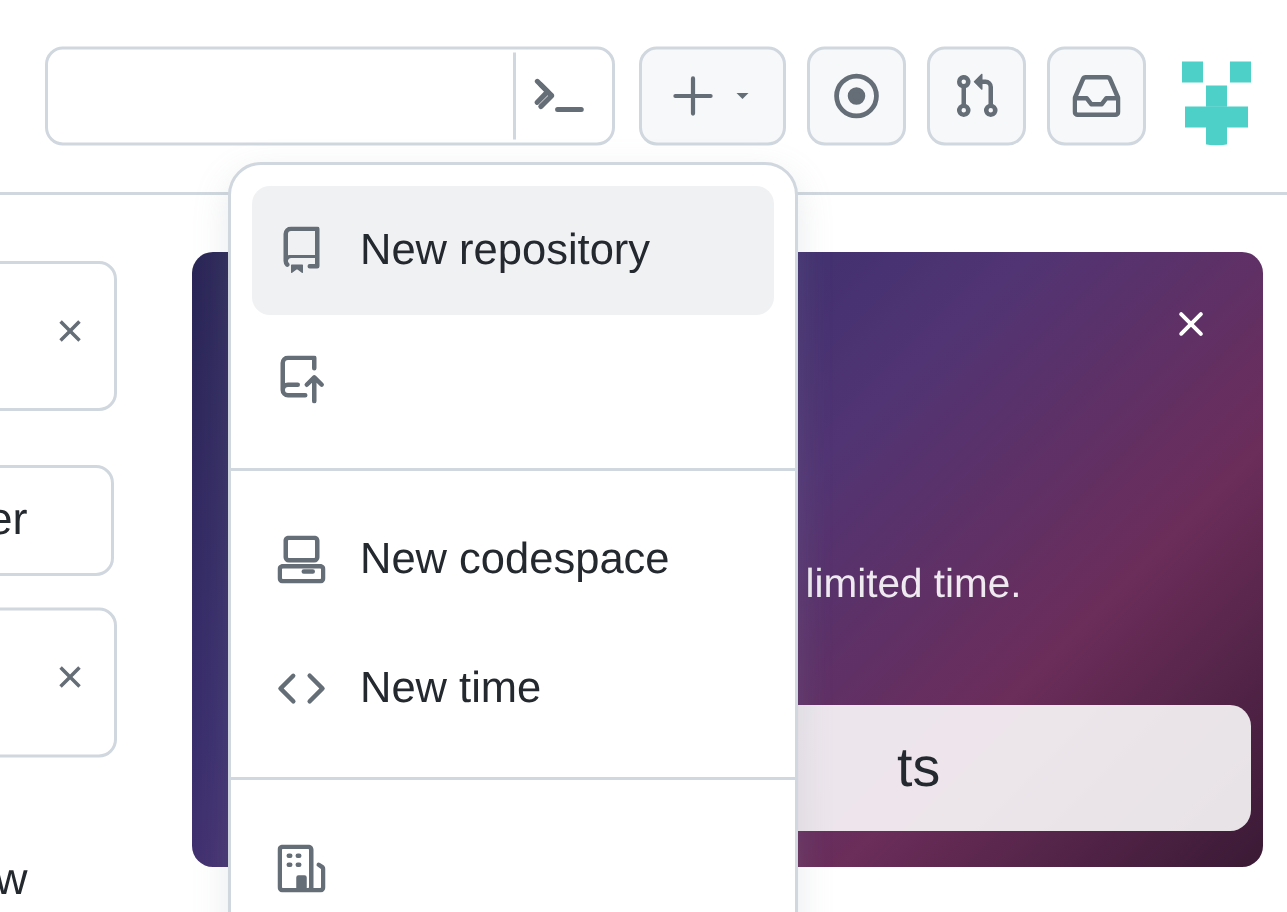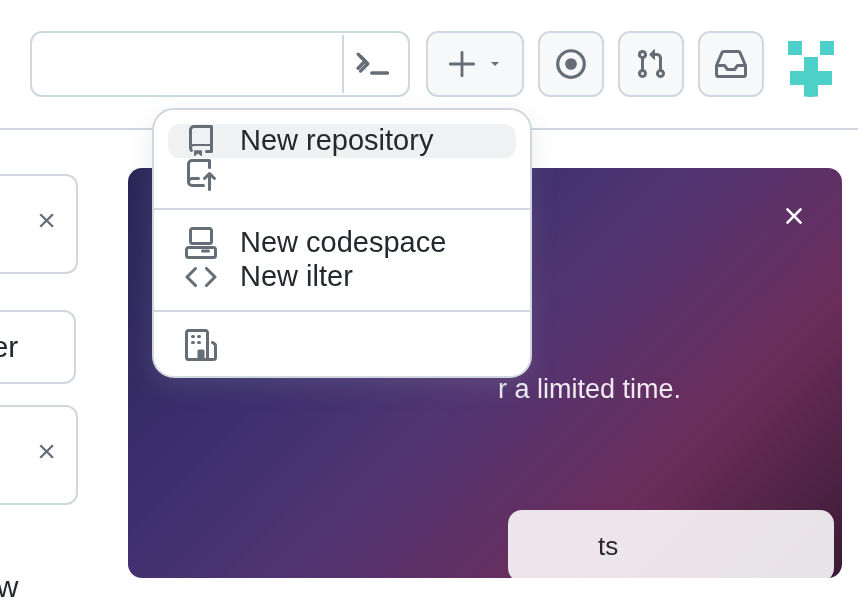--- a/index.html
+++ b/index.html
@@ -122,31 +122,30 @@
       left: 450px;
       color: #ffffff;
       font-size: 27px;
       opacity: 0.9;
     }
     .banner-btn {
       position: absolute;
       top: 470px;
       left: 430px;
       width: 370px;
-      height: 72px;
+      height: 84px;
       background: rgba(255,255,255,0.88);
       border-radius: 14px;
       display: flex;
       align-items: center;
       padding-left: 90px;
-      font-size: 26px;
+      font-size: 37px;
       font-weight: 500;
       color: #24292f;
       cursor: pointer;
-      margin-top: 40px;
     }
     
     .dropdown {
       position: absolute;
       top: 108px;
       left: 152px;
       width: 380px;
       background: #ffffff;
       border: 2px solid #d0d7de;
       border-radius: 22px;
@@ -157,23 +156,23 @@
     .dd-section {
       padding: 2px 14px;
     }
     .dd-divider {
       height: 2px;
       background: #d0d7de;
       margin: 14px 0;
     }
     .dd-item {
       display: flex;
-      align-items: flex-start;
+      align-items: center;
       gap: 22px;
-      padding: 0 16px;
+      padding: 26px 16px;
       border-radius: 12px;
       font-size: 29px;
       color: #24292f;
       cursor: pointer;
     }
     .dd-item.hover {
       background: #f0f1f3;
     }
     .dd-icon {
       width: 34px;
@@ -287,21 +286,21 @@
         </svg>
       </span>
       <span>New codespace</span>
     </div>
     <div class="dd-item">
       <span class="dd-icon">
         <svg width="32" height="32" viewBox="0 0 16 16" fill="#656d76">
           <path d="M4.72 3.22a.75.75 0 0 1 1.06 1.06L2.06 8l3.72 3.72a.75.75 0 1 1-1.06 1.06L.47 8.53a.75.75 0 0 1 0-1.06Zm6.56 0a.75.75 0 1 0-1.06 1.06L13.94 8l-3.72 3.72a.75.75 0 1 0 1.06 1.06l4.25-4.25a.75.75 0 0 0 0-1.06Z"></path>
         </svg>
       </span>
-      <span>New ilter</span>
+      <span>New time</span>
     </div>
   </div>
   <div class="dd-divider"></div>
   <div class="dd-section">
     <div class="dd-item">
       <span class="dd-icon">
         <svg width="32" height="32" viewBox="0 0 16 16" fill="#656d76">
           <path d="M1.75 16A1.75 1.75 0 0 1 0 14.25V1.75C0 .784.784 0 1.75 0h8.5C11.216 0 12 .784 12 1.75v12.5c0 .085-.006.168-.018.25h2.268a.25.25 0 0 0 .25-.25V8.285a.25.25 0 0 0-.111-.208l-1.055-.703a.749.749 0 1 1 .832-1.248l1.055.703c.487.325.779.871.779 1.456v5.965A1.75 1.75 0 0 1 14.25 16H1.75Zm8.5-14.5h-8.5a.25.25 0 0 0-.25.25v12.5c0 .138.112.25.25.25h4.5V11a.75.75 0 0 1 .75-.75h2a.75.75 0 0 1 .75.75v3.5h.5a.25.25 0 0 0 .25-.25V1.75a.25.25 0 0 0-.25-.25ZM3 3.75A.75.75 0 0 1 3.75 3h.5a.75.75 0 0 1 0 1.5h-.5A.75.75 0 0 1 3 3.75ZM3.75 6a.75.75 0 0 0 0 1.5h.5a.75.75 0 0 0 0-1.5Zm3-3a.75.75 0 0 0 0 1.5h.5a.75.75 0 0 0 0-1.5ZM6 6.75A.75.75 0 0 1 6.75 6h.5a.75.75 0 0 1 0 1.5h-.5A.75.75 0 0 1 6 6.75Z"></path>
         </svg>
       </span>

